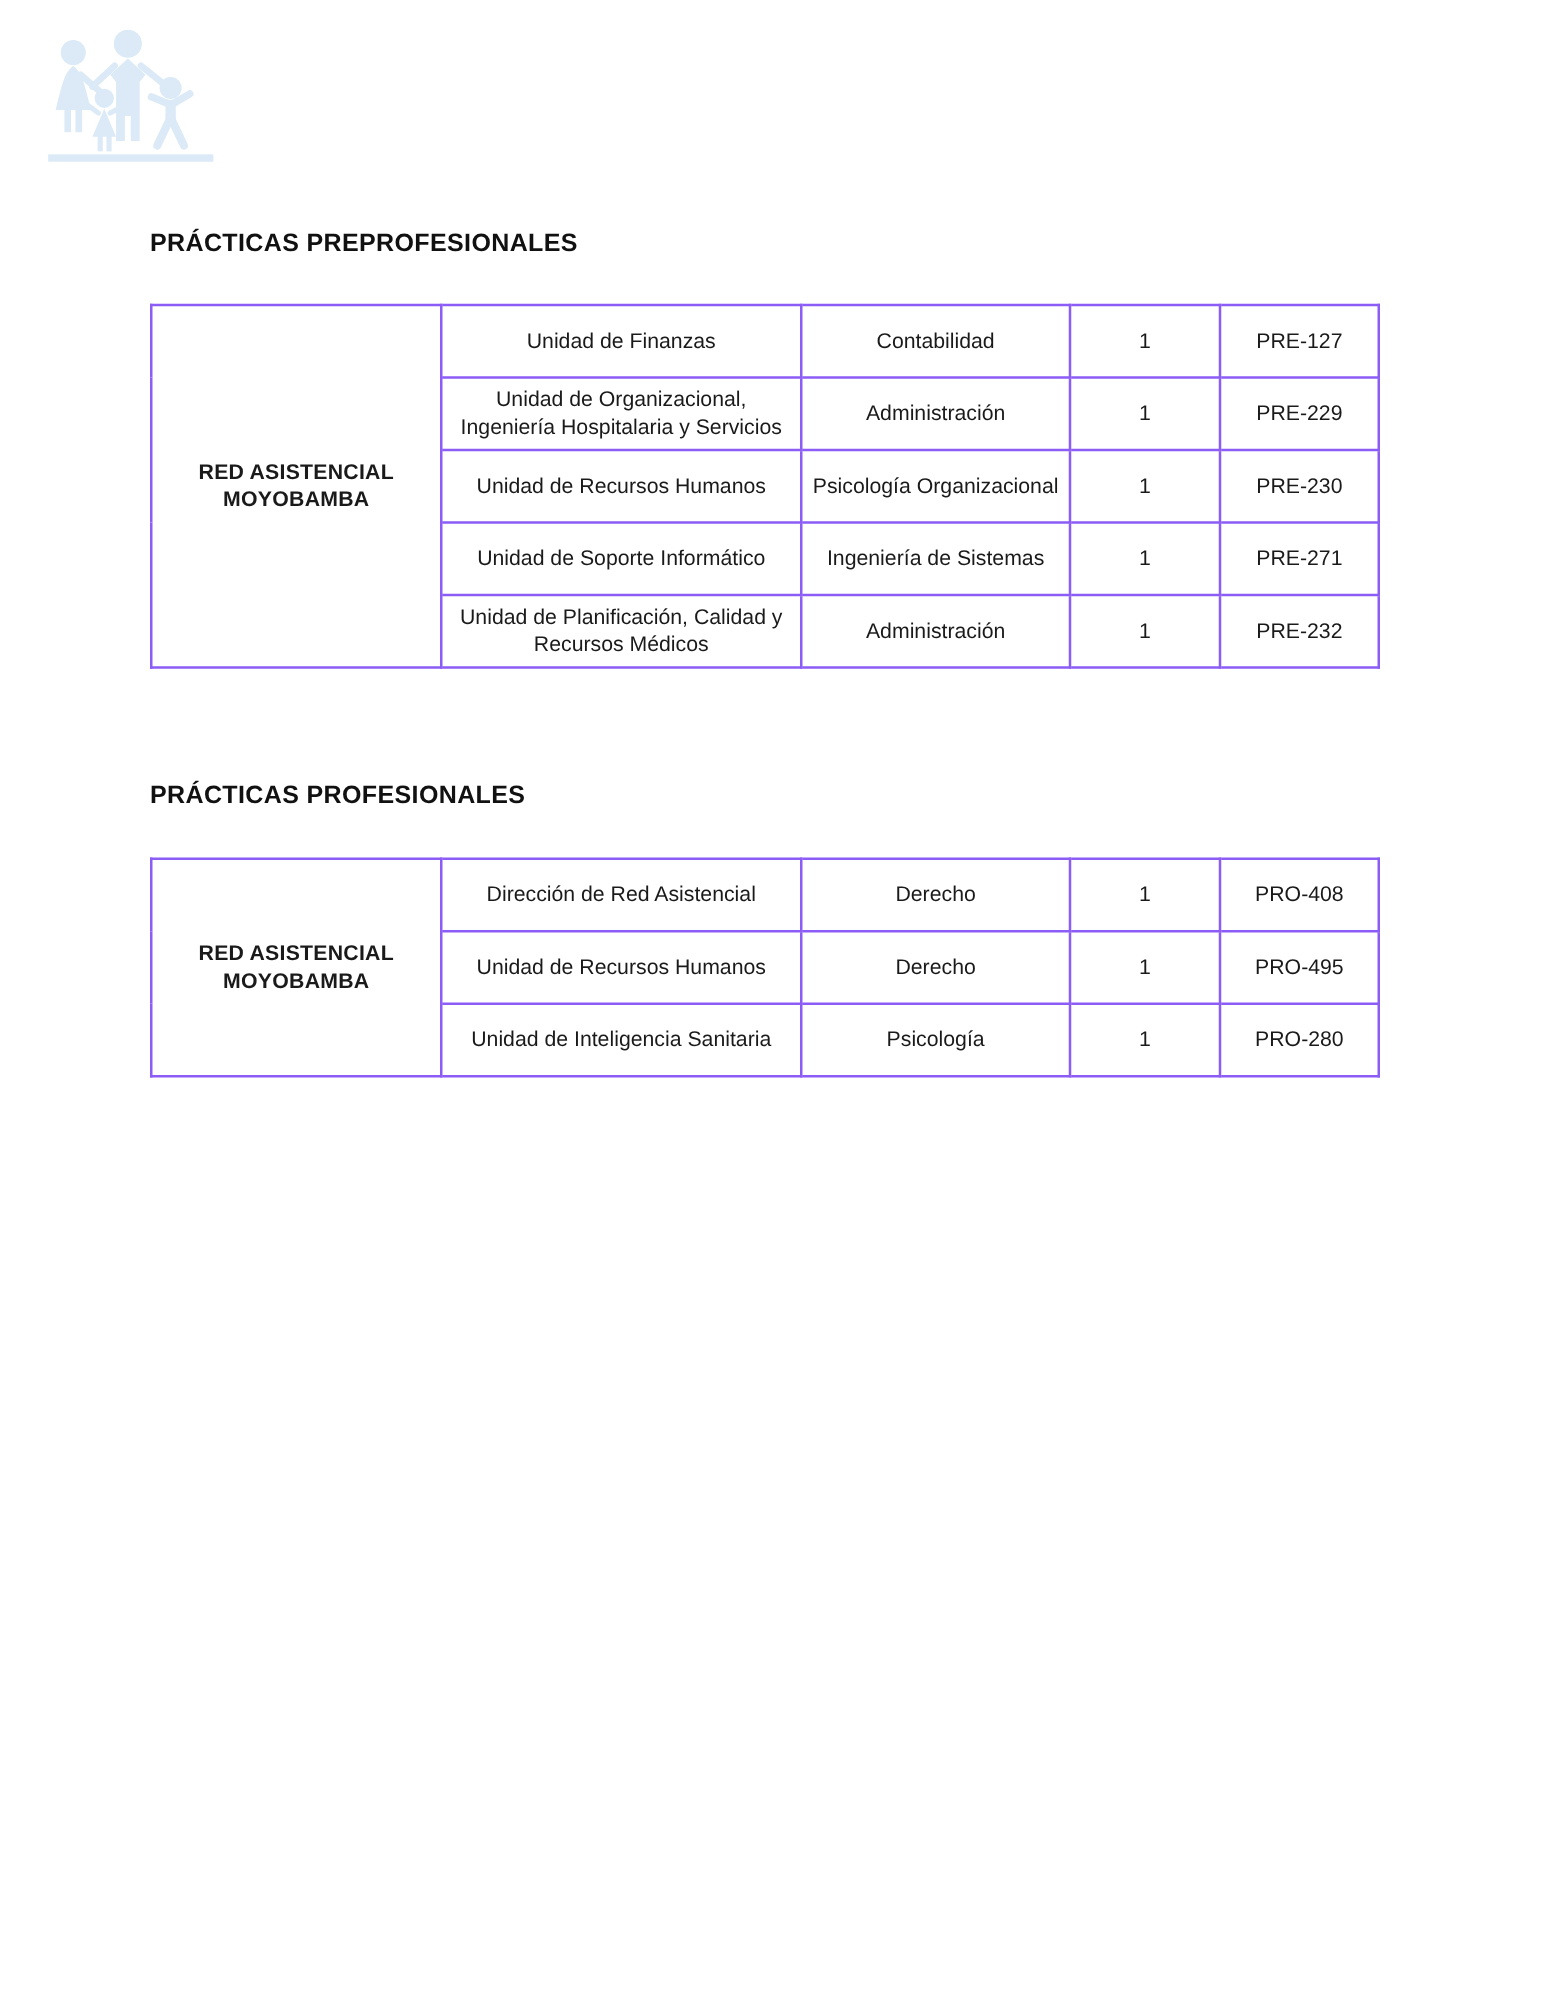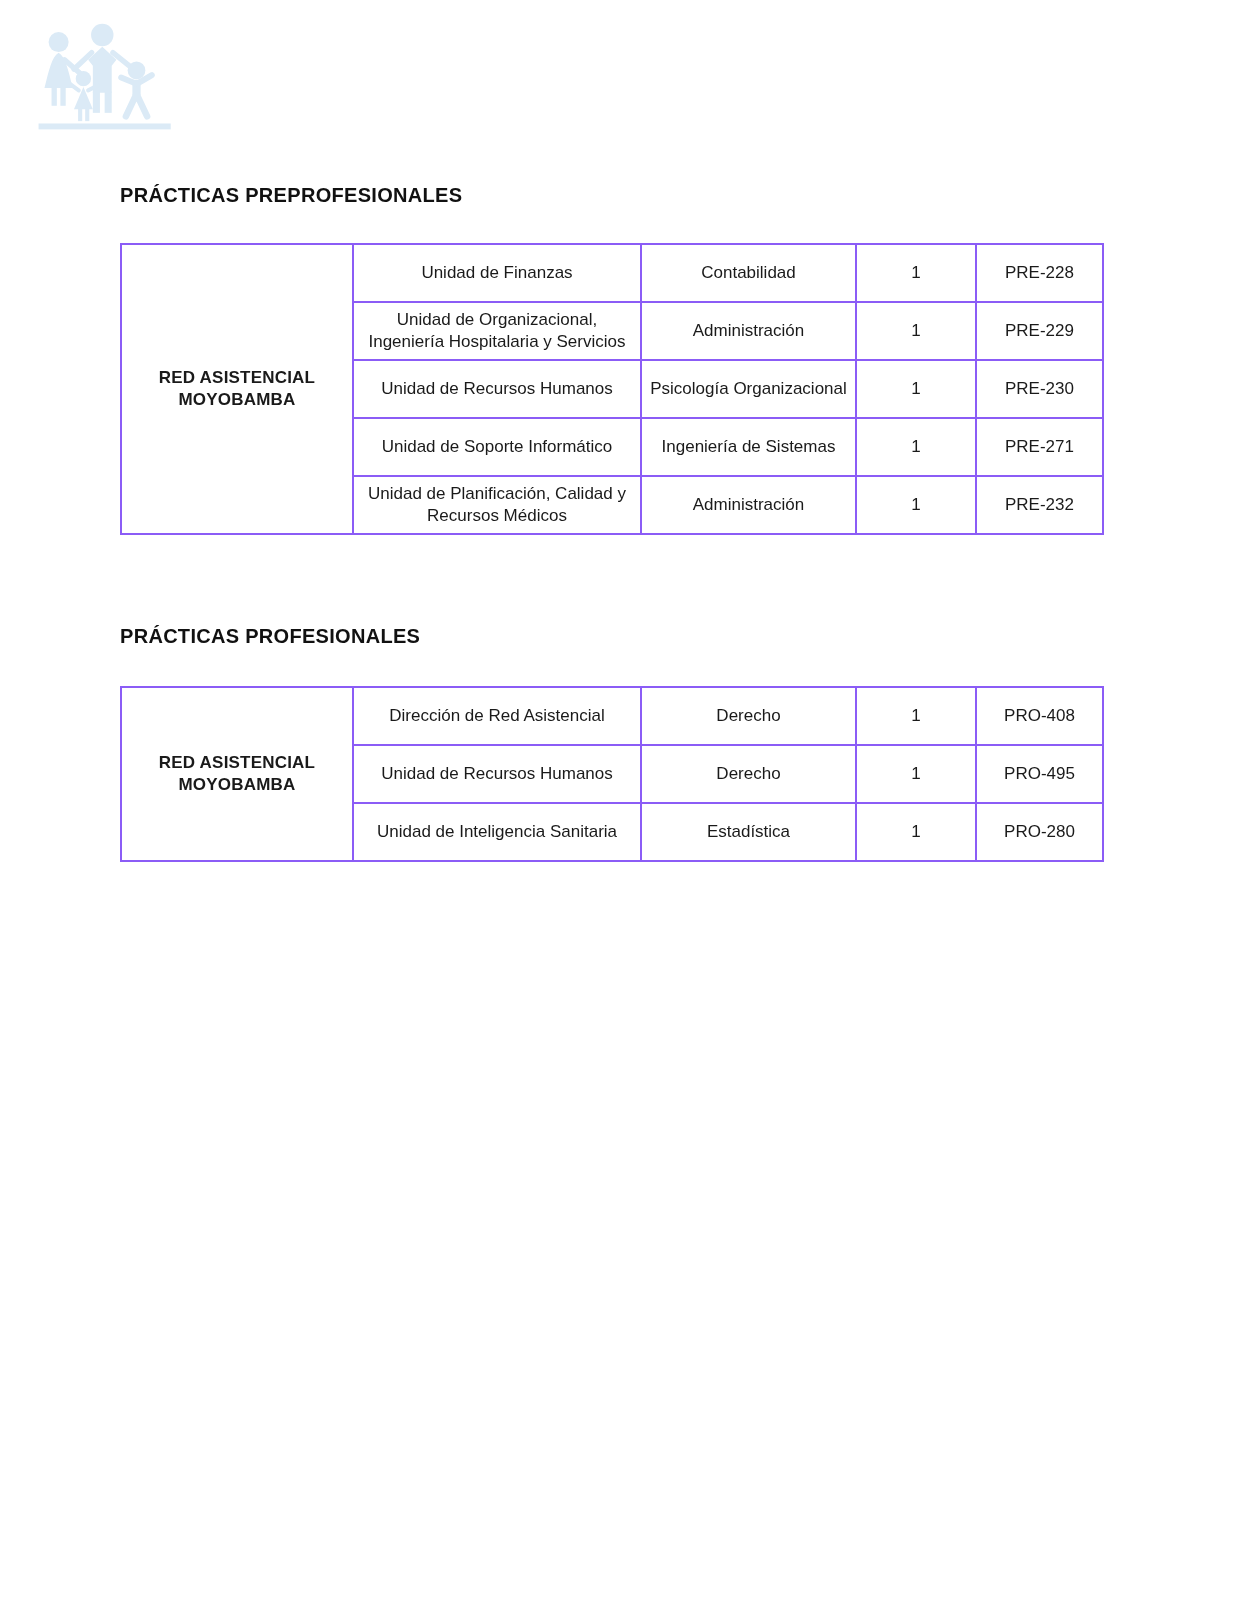--- a/index.html
+++ b/index.html
@@ -99,21 +99,21 @@
           <col style="width:215px">
           <col style="width:120px">
           <col style="width:127px">
         </colgroup>
       <tbody>
           <tr>
             <td class="region-cell" rowspan="5">RED ASISTENCIAL MOYOBAMBA</td>
             <td>Unidad de Finanzas</td>
             <td>Contabilidad</td>
             <td>1</td>
-            <td>PRE-228</td>
+            <td>PRE-127</td>
           </tr>
           <tr>
             <td>Unidad de Organizacional, Ingeniería Hospitalaria y Servicios</td>
             <td>Administración</td>
             <td>1</td>
             <td>PRE-229</td>
           </tr>
           <tr>
             <td>Unidad de Recursos Humanos</td>
             <td>Psicología Organizacional</td>
@@ -155,21 +155,21 @@
             <td>PRO-408</td>
           </tr>
           <tr>
             <td>Unidad de Recursos Humanos</td>
             <td>Derecho</td>
             <td>1</td>
             <td>PRO-495</td>
           </tr>
           <tr>
             <td>Unidad de Inteligencia Sanitaria</td>
-            <td>Estadística</td>
+            <td>Psicología</td>
             <td>1</td>
             <td>PRO-280</td>
           </tr>
         </tbody>
     </table>
   </section>
 
   <div class="smudge"></div>
 
   <div class="footer-line"></div>

